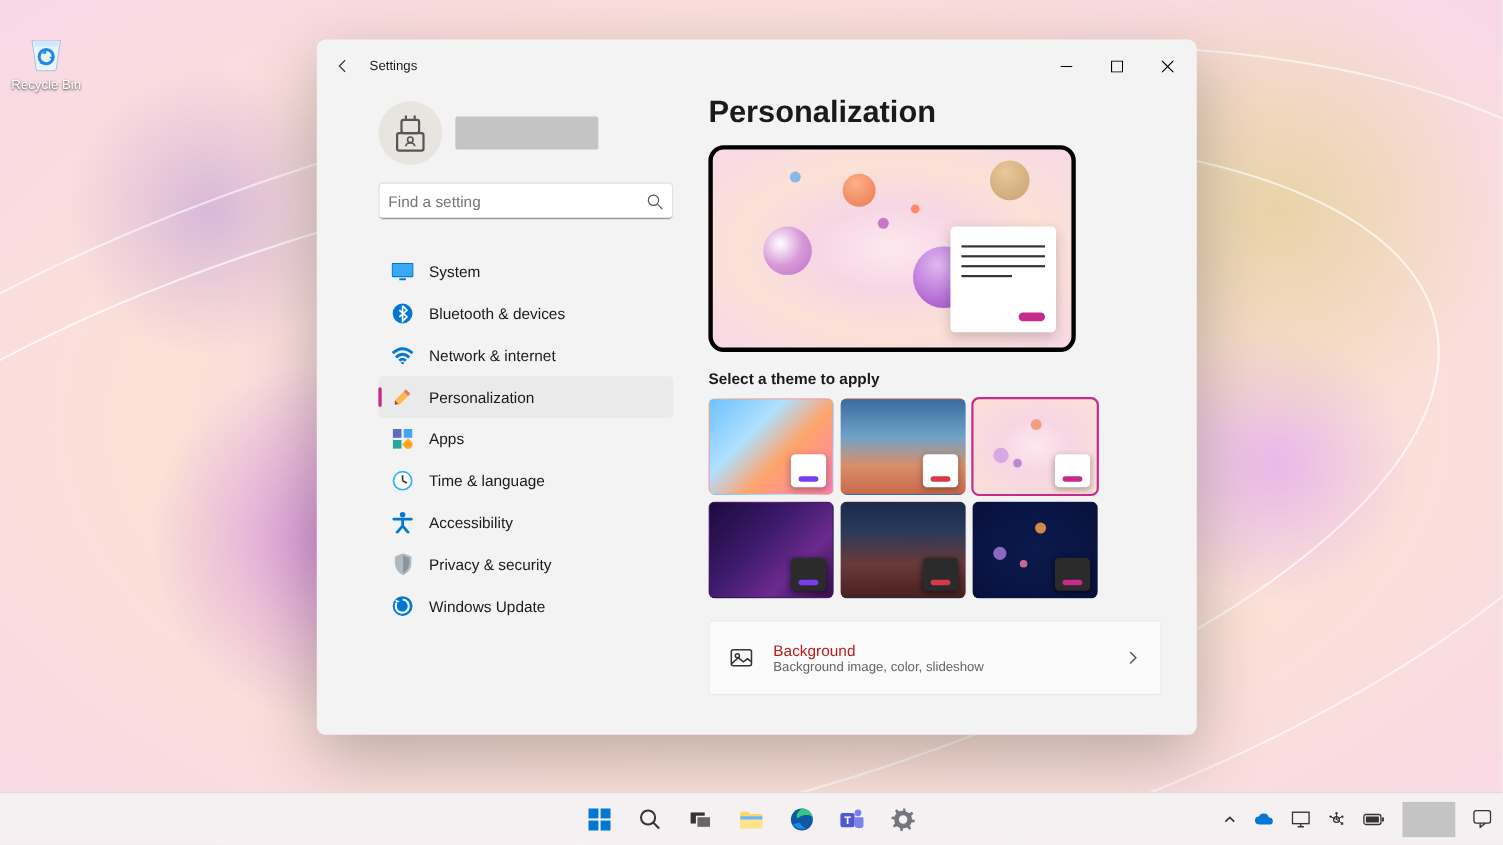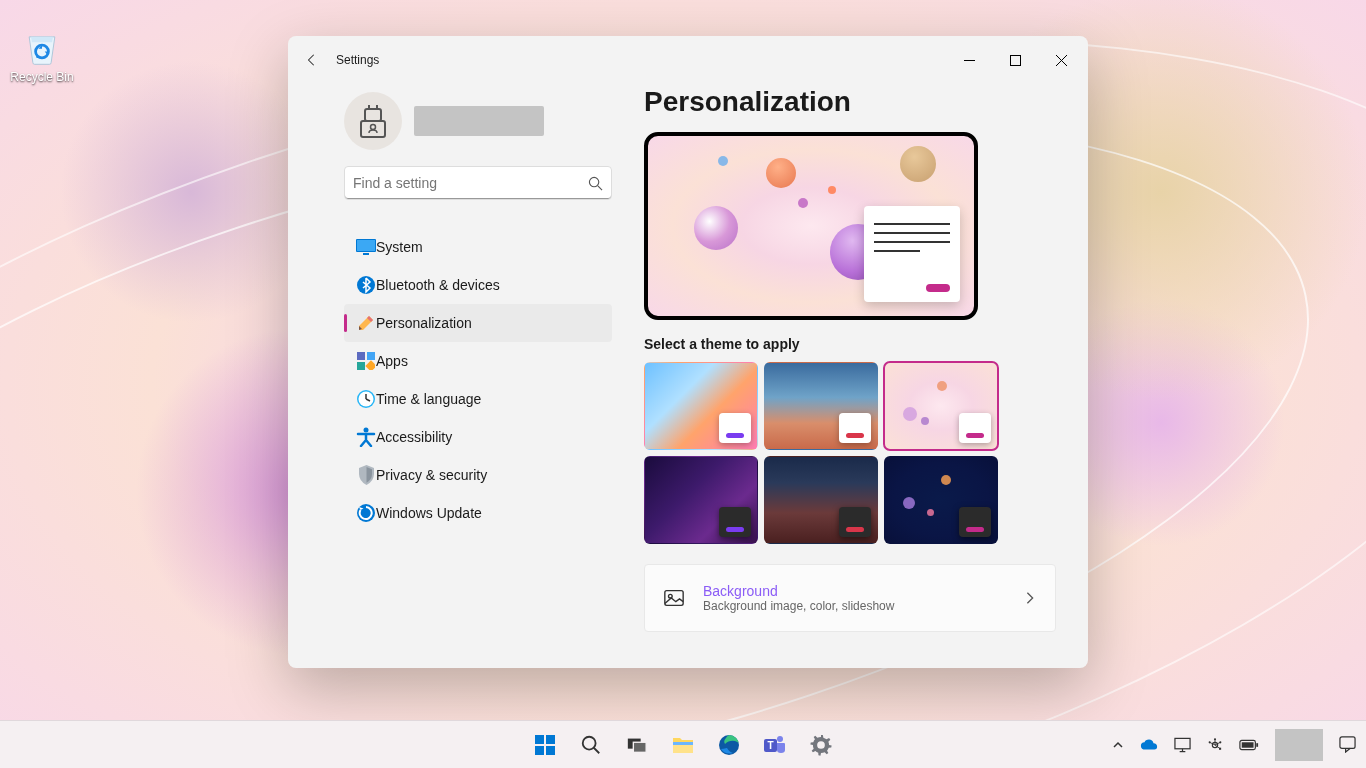--- a/index.html
+++ b/index.html
@@ -44,21 +44,21 @@
 .body { flex:1; display:flex; overflow:hidden; }
 
 
 .sidebar { width:300px; padding:0 16px; overflow-y:auto;margin-left:40px; }
 .account { display:flex; align-items:center; gap:12px; padding:8px 0 16px 0; }
 .avatar { width:58px; height:58px; border-radius:50%; background:#e8e4e0; display:flex; align-items:center; justify-content:center; }
 .redact { height:30px; background:#c4c4c4; border-radius:2px; flex:1; max-width:130px;}
 .search { display:flex; align-items:center; background:#fff; border:1px solid #ddd; border-radius:4px; height:34px; padding:0 8px; box-shadow:inset 0 -1px 0 #999;}
 .search input { flex:1; border:none; outline:none; background:transparent; font-size:14px; color:#555;}
 .nav { margin-top:28px; }
-.nav-item { display:flex; align-items:center; height:38px; padding:0 12px; border-radius:4px; cursor:pointer; font-size:14px; color:#1a1a1a; position:relative;}
+.nav-item { display:flex; align-items:center; gap:14px; height:38px; padding:0 12px; border-radius:4px; cursor:pointer; font-size:14px; color:#1a1a1a; position:relative;}
 .nav-item.active { background:#eaeaea; }
 .nav-item.active::before { content:""; position:absolute; left:0; top:10px; bottom:10px; width:3px; background:#c42b8b; border-radius:2px;}
 .nav-icon { width:20px; height:20px; display:flex; align-items:center; justify-content:center; }
 
 
 .content { flex:1; padding:2px 32px 0 16px; overflow-y:auto; }
 .page-title { font-size:28px; font-weight:600; color:#1a1a1a; margin-bottom:14px;}
 .preview { width:334px; height:188px; border:4px solid #000; border-radius:14px; position:relative; overflow:hidden;
   background: radial-gradient(ellipse at 50% 50%, #fde8ef 0%, #f7d6e4 30%, #fbe1d6 60%, #f8d8e8 100%);}
 .preview .mini-win{ position:absolute; right:14px; bottom:14px; width:96px; height:96px; background:#fff; border-radius:4px; box-shadow:0 4px 12px rgba(0,0,0,.2); padding:10px;}
@@ -69,21 +69,21 @@
 .section-label { font-size:14px; font-weight:600; margin:16px 0 10px; color:#1a1a1a;}
 .themes { display:grid; grid-template-columns:repeat(3,114px); gap:6px; }
 .theme { width:114px; height:88px; border-radius:6px; position:relative; cursor:pointer; overflow:hidden; border:1px solid transparent;}
 .theme.selected { outline:2px solid #c42b8b; outline-offset:-1px;}
 .theme .mini{position:absolute; right:6px; bottom:6px; width:32px; height:30px; border-radius:4px; display:flex; align-items:flex-end; justify-content:center; padding-bottom:5px;}
 .theme .mini.light{background:#fff; box-shadow:0 2px 6px rgba(0,0,0,.3);}
 .theme .mini.dark{background:#2b2b2b; box-shadow:0 2px 6px rgba(0,0,0,.5);}
 .theme .mini .bar{width:18px; height:5px; border-radius:3px;}
 
 .setting-row { margin-top:20px; background:#fbfbfb; border:1px solid #e8e8e8; border-radius:4px; height:68px; display:flex; align-items:center; padding:0 18px; gap:18px; cursor:pointer;}
-.setting-row .txt .t1{font-size:14px; color:#8b5cf6;}
+.setting-row .txt .t1{font-size:14px; color:#b91c1c;}
 .setting-row .txt .t2{font-size:12px; color:#666;}
 .setting-row .chev{margin-left:auto;}
 
 
 .taskbar { position:absolute; left:0; right:0; bottom:0; height:48px; background:#f5f0f2; border-top:1px solid #e0d8dc; display:flex; align-items:center;}
 .taskbar-center { position:absolute; left:50%; transform:translateX(-50%); display:flex; gap:4px;}
 .tb-btn { width:42px; height:42px; display:flex; align-items:center; justify-content:center; border-radius:4px; cursor:pointer;}
 .tray { margin-left:auto; display:flex; align-items:center; gap:4px; padding-right:4px;}
 .tray-item { height:42px; padding:0 6px; display:flex; align-items:center; justify-content:center; cursor:pointer; border-radius:4px; font-size:12px; color:#333;}
 .tray-redact{width:48px; height:32px; background:#c4c4c4;}
@@ -172,20 +172,31 @@
             <span>System</span>
           </div>
           <div class="nav-item">
             <span class="nav-icon">
               <svg width="20" height="20" viewBox="0 0 20 20">
                 <circle cx="10" cy="10" r="9" fill="#0078d4"></circle>
                 <path d="M10 3 L10 17 L14 13 L7 7 M10 3 L14 7 L7 13" stroke="#fff" fill="none" stroke-width="1.5"></path>
               </svg>
             </span>
             <span>Bluetooth &amp; devices</span>
+          </div>
+          <div class="nav-item">
+            <span class="nav-icon">
+              <svg width="20" height="16" viewBox="0 0 20 16">
+                <path d="M1 6 Q10 -2 19 6" stroke="#0078d4" fill="none" stroke-width="2.5"></path>
+                <path d="M4 10 Q10 4 16 10" stroke="#0078d4" fill="none" stroke-width="2.5"></path>
+                <path d="M7 13 Q10 10 13 13" stroke="#0078d4" fill="none" stroke-width="2.5"></path>
+                <circle cx="10" cy="15" r="1.2" fill="#0078d4"></circle>
+              </svg>
+            </span>
+            <span>Network &amp; internet</span>
           </div>
           <div class="nav-item active">
             <span class="nav-icon">
               <svg width="20" height="20" viewBox="0 0 20 20">
                 <path d="M3 17 L3 13 L13 3 L17 7 L7 17 Z" fill="#ffb74d"></path>
                 <path d="M3 17 L3 13 L6 16 Z" fill="#795548"></path>
                 <path d="M13 3 L17 7 L15 9 L11 5 Z" fill="#e57373"></path>
               </svg>
             </span>
             <span>Personalization</span>

